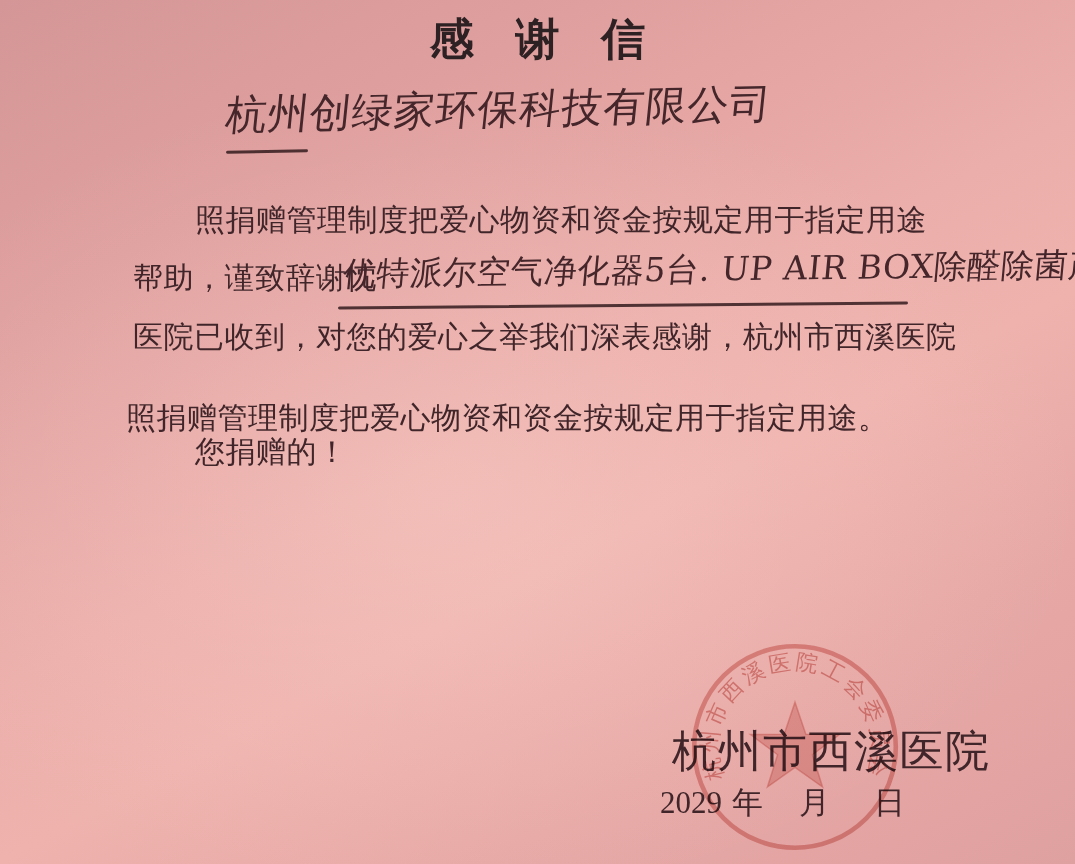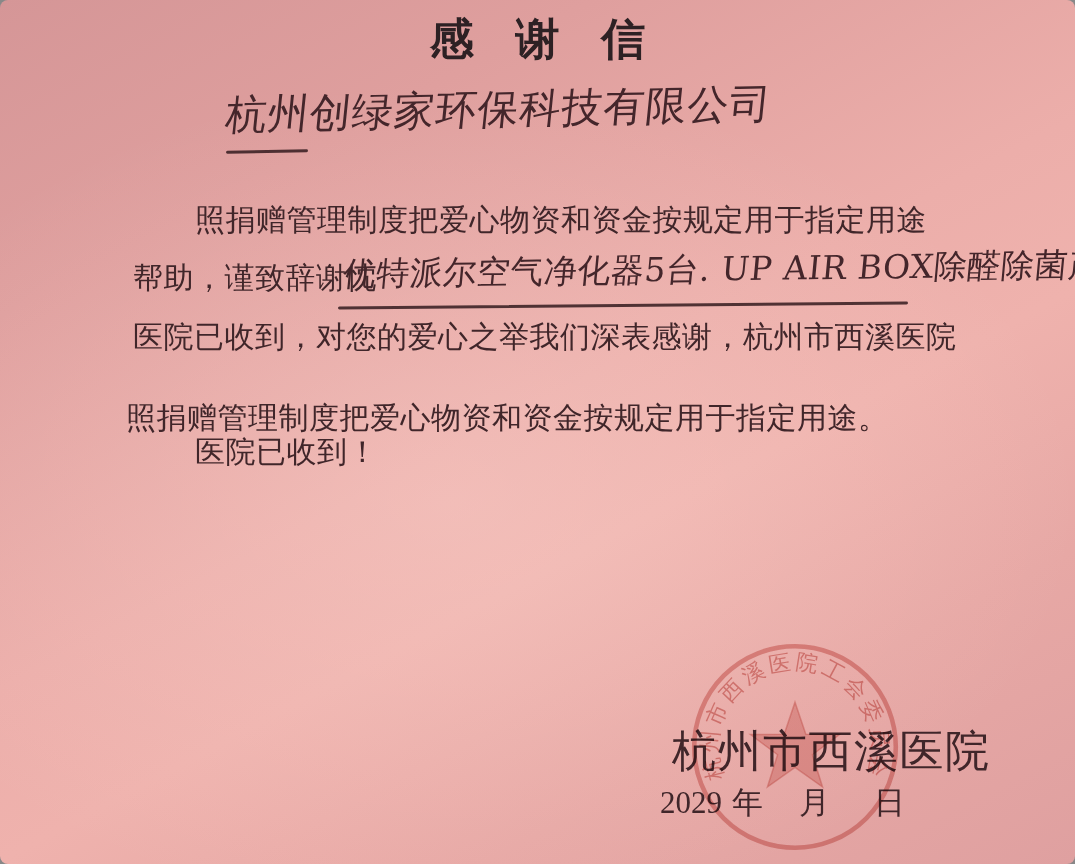--- a/index.html
+++ b/index.html
@@ -4,21 +4,20 @@
 <style>
   html,body{margin:0;padding:0;background:#888;}
   .paper{
     position:relative;
     width:1075px;height:864px;
     overflow:hidden;
     font-family:"Liberation Serif","DejaVu Serif",serif;
     background:
       radial-gradient(ellipse 900px 600px at 42% 58%, rgba(255,225,218,0.28), rgba(255,225,218,0) 70%),
       linear-gradient(152deg,#d59697 0%,#df9f9e 22%,#ecaeaa 48%,#efb2ad 60%,#e7a8a5 78%,#dfa0a0 100%);
-    border-radius: 8px;
   }
   .abs{position:absolute;white-space:nowrap;}
   .printed{color:#40262a;}
   .title{
     left:0;right:0;top:10px;
     text-align:center;
     font-family:"Liberation Sans","DejaVu Sans",sans-serif;
     font-weight:700;
     font-size:44px;
     letter-spacing:0.95em;
@@ -73,21 +72,21 @@
 
   <div class="abs handwritten company">杭州创绿家环保科技有限公司</div>
   <div class="abs hand-underline u-salutation"></div>
 
   <div class="abs printed bodyline line1">照捐赠管理制度把爱心物资和资金按规定用于指定用途</div>
   <div class="abs printed bodyline line2">帮助，谨致辞谢忱</div>
   <div class="abs handwritten donation">优特派尔空气净化器5台. UP AIR BOX除醛除菌产品1000个</div>
   <div class="abs hand-underline u-donation"></div>
   <div class="abs printed bodyline line3">医院已收到，对您的爱心之举我们深表感谢，杭州市西溪医院</div>
   <div class="abs printed bodyline line4">照捐赠管理制度把爱心物资和资金按规定用于指定用途。</div>
-  <div class="abs printed bodyline line5">医院已收到！</div>
+  <div class="abs printed bodyline line5">您捐赠的！</div>
 
   <div class="abs printed signature">杭州市西溪医院</div>
 
   <div class="abs printed dateline">
     <span>2029</span><span class="yl">年</span><span class="gap-m">月</span><span class="gap-d">日</span>
   </div>
 
   <svg class="abs seal" viewBox="0 0 220 220" aria-hidden="true">
     <circle cx="110" cy="110" r="99" fill="none" stroke="rgba(202,90,82,0.55)" stroke-width="4.5"></circle>
     <path d="M110,66 L120.6,97.4 L153.7,97.8 L127.1,117.6 L137,149.2 L110,130 L83,149.2 L92.9,117.6 L66.3,97.8 L99.4,97.4 Z" fill="rgba(210,103,94,0.38)" stroke="rgba(202,90,82,0.45)" stroke-width="1.5"></path>

